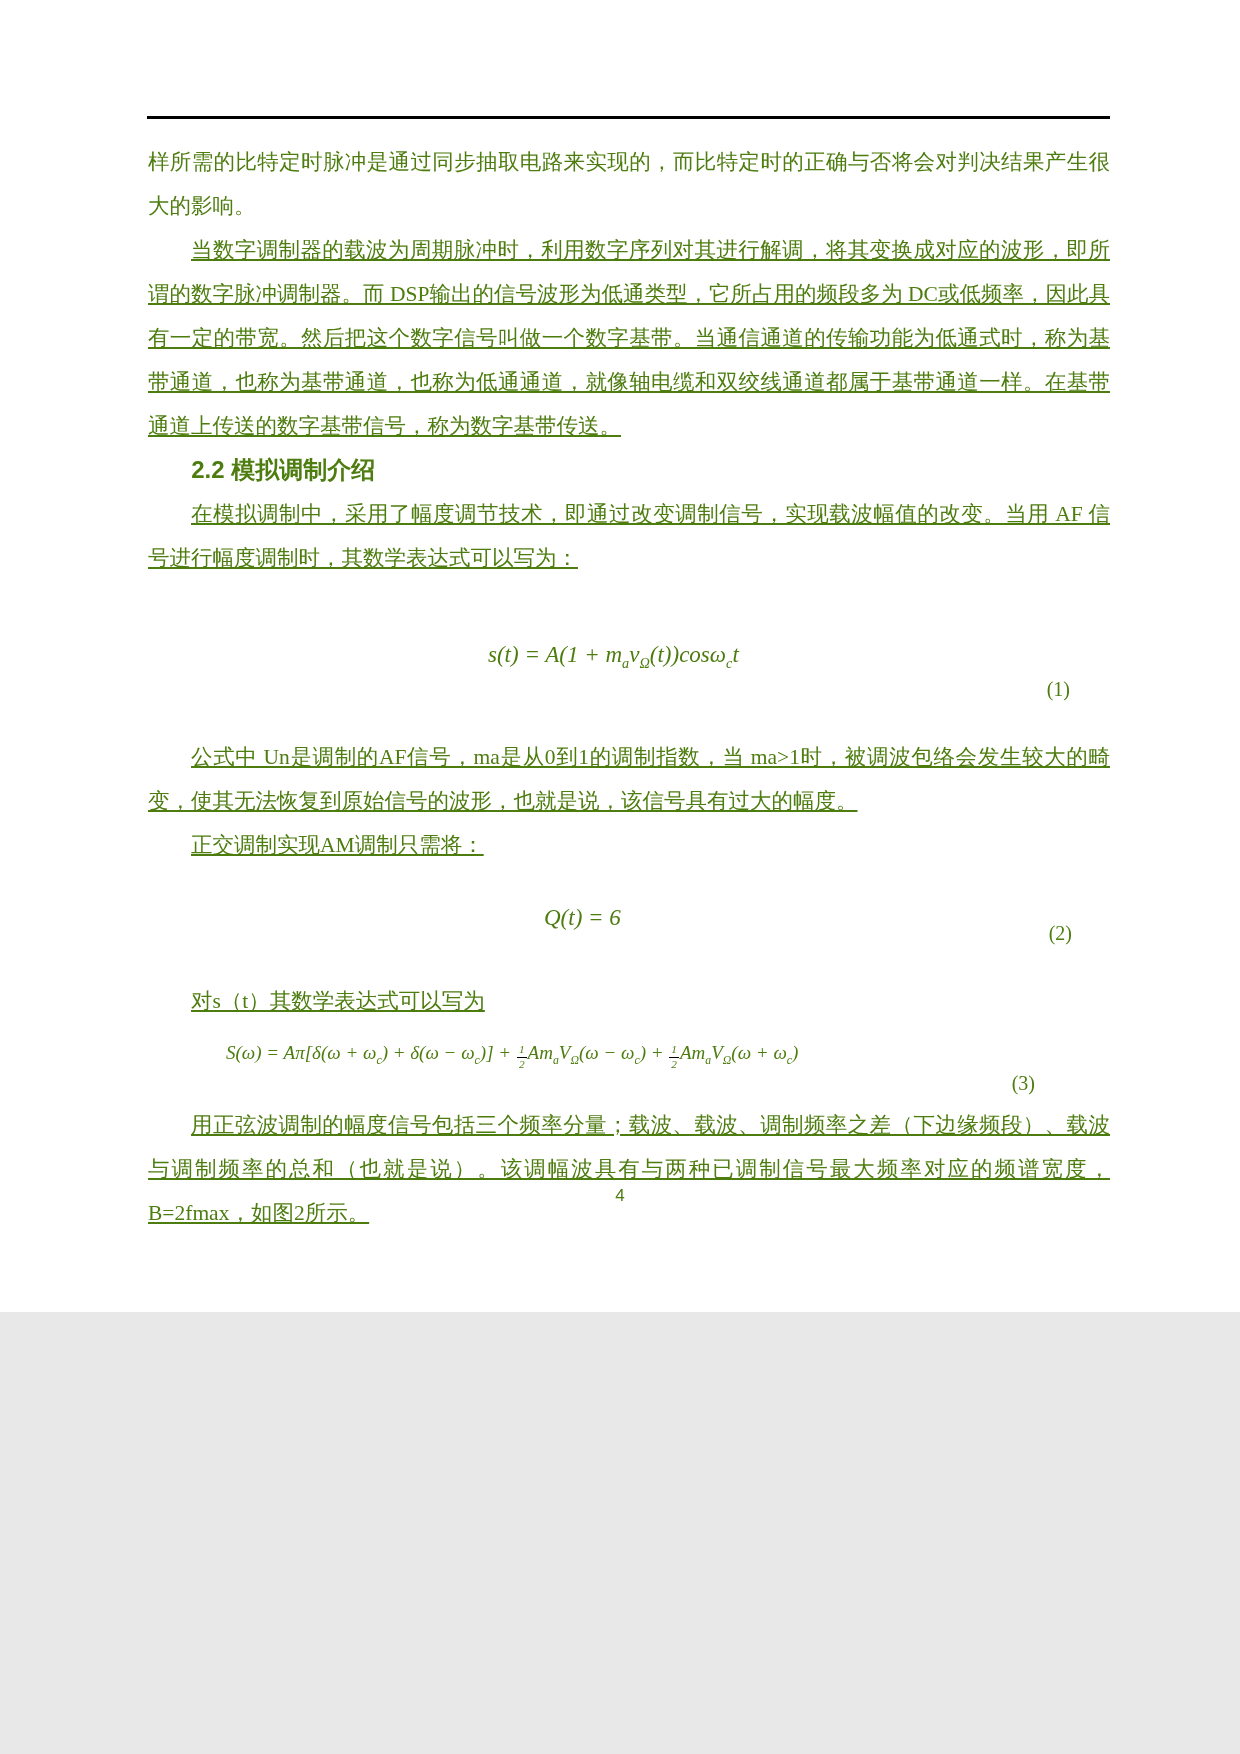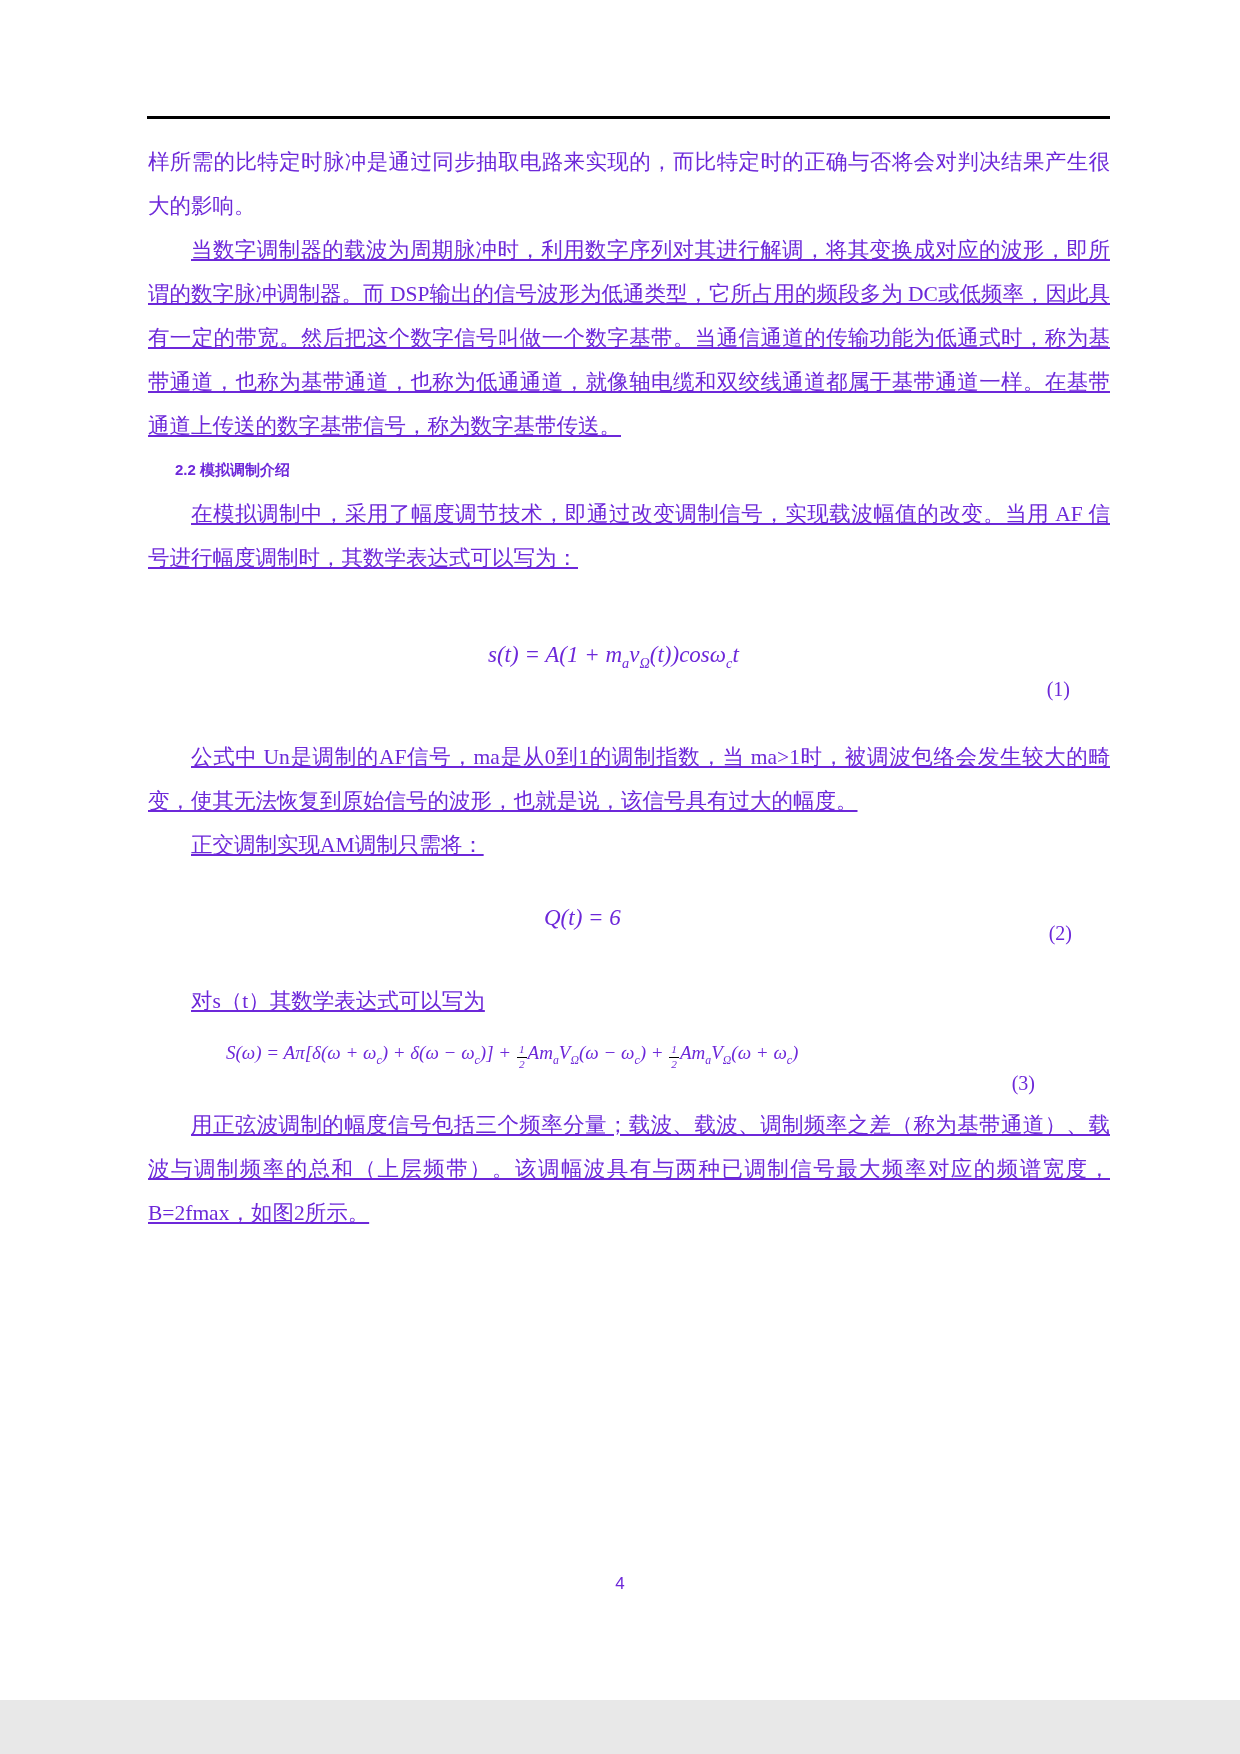--- a/index.html
+++ b/index.html
@@ -1,22 +1,22 @@
 <!DOCTYPE html>
 <html><head>
 <meta charset="utf-8">
 <style>
   html,body{margin:0;padding:0;background:#e8e8e8;}
   .page{
     position:relative;
-    width:1240px;height:1700px;
+    width:1240px;height:1312px;
     margin:0 auto;
     background:#ffffff;
     font-family:"Liberation Serif","DejaVu Serif",serif;
-    color:#6d28d9;
+    color:#4d7c0f;
     overflow:hidden;
   }
   .top-rule{
     position:absolute;
     left:147px;top:116px;
     width:963px;height:3px;
     background:#000;
   }
   .content{
     position:absolute;
@@ -25,21 +25,21 @@
     font-size:21.5px;
     line-height:44px;
     text-align:justify;
   }
   .content p{margin:0;}
   p.indent{text-indent:2em;text-decoration:underline;}
   h2.section-heading{
     margin:0;
     font-family:"Liberation Sans","DejaVu Sans",sans-serif;
     font-weight:bold;
-    font-size:15px;
+    font-size:24px;
     line-height:44px;
     text-indent:1.8em;
     text-align:left;
   }
   .equation{
     position:relative;
     text-align:left;
     text-indent:0;
     font-style:italic;
     font-size:23px;
@@ -110,19 +110,19 @@
       <span class="eq-number">(2)</span>
     </div>
 
     <p class="indent">对s（t）其数学表达式可以写为</p>
 
     <div class="equation eq3">
       <span class="eq-line">S(ω) = Aπ[δ(ω + ω<sub>c</sub>) + δ(ω − ω<sub>c</sub>)] + <span class="frac"><span class="n">1</span><span class="d">2</span></span>Am<sub>a</sub>V<sub>Ω</sub>(ω − ω<sub>c</sub>) + <span class="frac"><span class="n">1</span><span class="d">2</span></span>Am<sub>a</sub>V<sub>Ω</sub>(ω + ω<sub>c</sub>)</span>
       <span class="eq-number">(3)</span>
     </div>
 
-    <p class="indent">用正弦波调制的幅度信号包括三个频率分量；载波、载波、调制频率之差（称为基带通道）、载波与调制频率的总和（上层频带）。该调幅波具有与两种已调制信号最大频率对应的频谱宽度，B=2fmax，如图2所示。</p>
+    <p class="indent">用正弦波调制的幅度信号包括三个频率分量；载波、载波、调制频率之差（下边缘频段）、载波与调制频率的总和（也就是说）。该调幅波具有与两种已调制信号最大频率对应的频谱宽度，B=2fmax，如图2所示。</p>
 
   </div>
 
   <div class="page-number">4</div>
 
 </div>
 
 </body></html>

